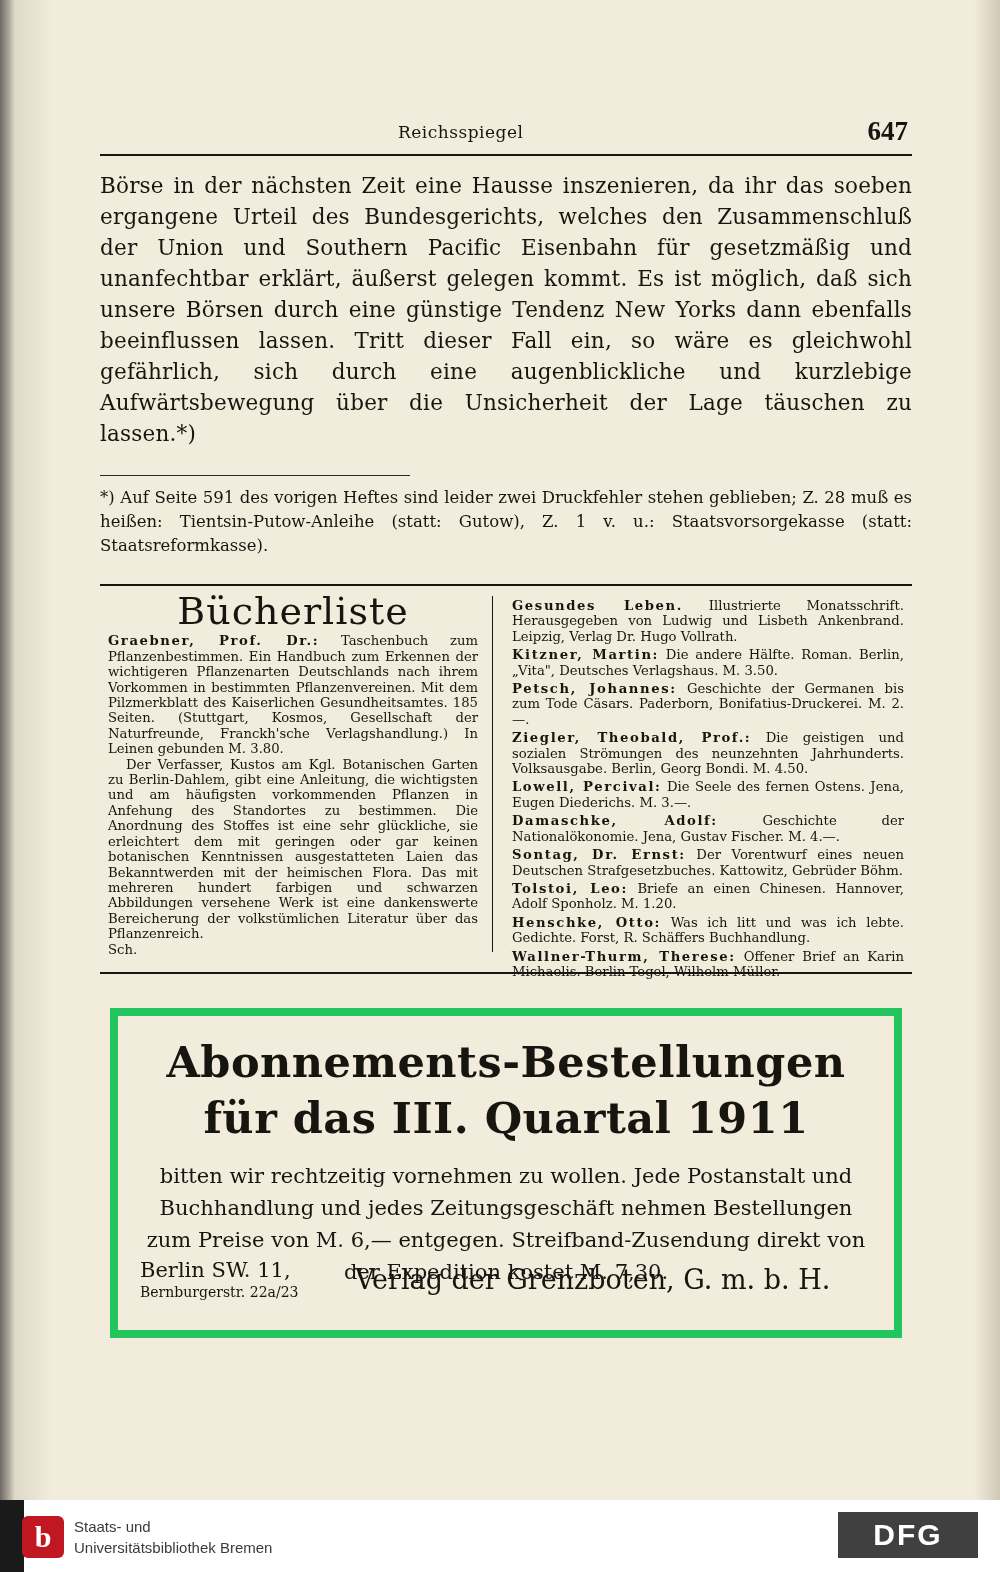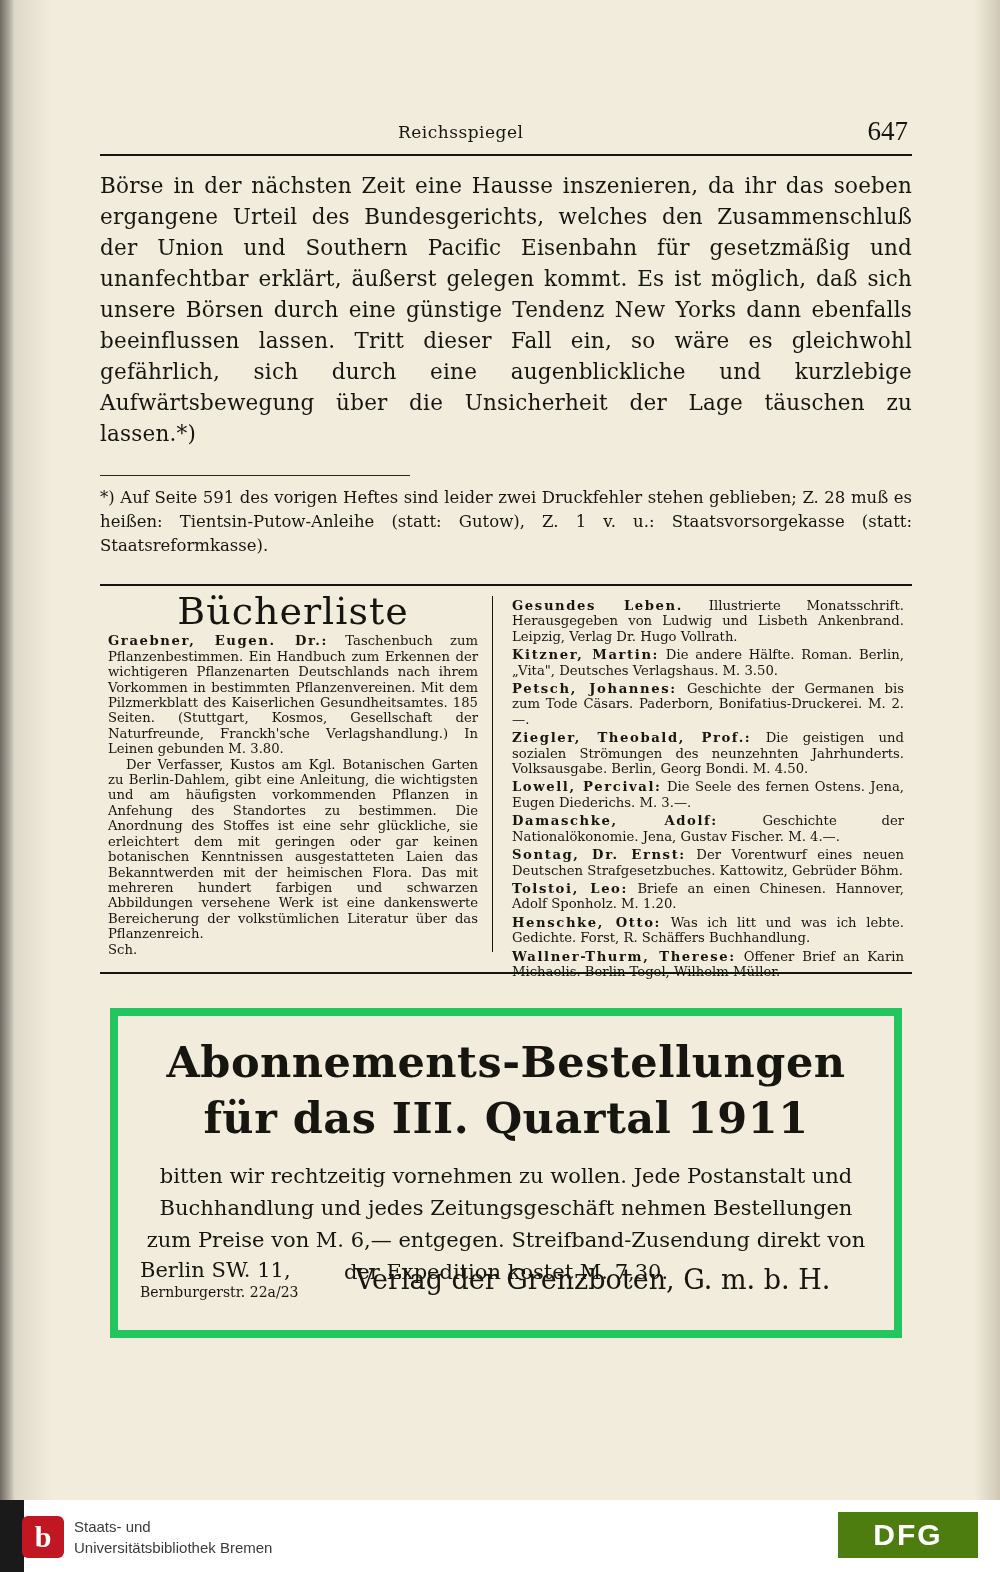--- a/index.html
+++ b/index.html
@@ -45,42 +45,42 @@
     color:#fff;font-family:"Liberation Serif",serif;font-size:30px;
     line-height:42px;text-align:center;font-weight:bold;
   }
   #footer-text{
     position:absolute;left:74px;top:1516px;
     font-family:"Liberation Sans",sans-serif;font-size:15px;color:#3b3b3b;
     line-height:21px;
   }
   #dfg-logo{
     position:absolute;right:22px;top:1512px;
-    width:140px;height:46px;background:#4d7c0f;color:#fff;
+    width:140px;height:46px;background:#404040;color:#fff;
     font-family:"Liberation Sans",sans-serif;font-weight:bold;font-size:30px;
     letter-spacing:2px;text-align:center;line-height:46px;
   }
 
   
   #content{
     position:absolute;left:100px;top:120px;width:812px;height:1250px;
     color:#17150f;
   }
   .fraktur{
     font-family:"DejaVu Serif", serif;
   }
   
   #runhead{
     position:relative;height:34px;
   }
   #runhead .title{
     position:absolute;left:298px;top:2px;font-size:17px;letter-spacing:.5px;
   }
   #runhead .pageno{
-    position:absolute;right:4px;top:-4px;font-size:27px;font-weight:normal;
+    position:absolute;right:4px;top:-4px;font-size:27px;font-weight:bold;
   }
   .rule{
     border-top:2px solid #17150f;width:100%;
   }
 
   
   #main-par{
     margin-top:14px;
     font-size:21.5px;
     line-height:31px;
@@ -172,21 +172,21 @@
 
     <div id="booklist-top-rule"></div>
 
     <div id="booklist">
       <div id="col-divider"></div>
 
       <div class="col" id="col-left">
         <div id="booklist-title" class="fraktur">Bücherliste</div>
 
         <div class="entry fraktur">
-          <b class="sp">Graebner, Eugen. Dr.:</b><span> Taschenbuch zum Pflanzenbestimmen. Ein Handbuch zum Erkennen der wichtigeren Pflanzenarten Deutschlands nach ihrem Vorkommen in bestimmten Pflanzenvereinen. Mit dem Pilzmerkblatt des Kaiserlichen Gesundheitsamtes. 185 Seiten. (Stuttgart, Kosmos, Gesellschaft der Naturfreunde, Franckh'sche Verlagshandlung.) In Leinen gebunden M. 3.80.</span>
+          <b class="sp">Graebner, Prof. Dr.:</b><span> Taschenbuch zum Pflanzenbestimmen. Ein Handbuch zum Erkennen der wichtigeren Pflanzenarten Deutschlands nach ihrem Vorkommen in bestimmten Pflanzenvereinen. Mit dem Pilzmerkblatt des Kaiserlichen Gesundheitsamtes. 185 Seiten. (Stuttgart, Kosmos, Gesellschaft der Naturfreunde, Franckh'sche Verlagshandlung.) In Leinen gebunden M. 3.80.</span>
           <span class="indent">Der Verfasser, Kustos am Kgl. Botanischen Garten zu Berlin-Dahlem, gibt eine Anleitung, die wichtigsten und am häufigsten vorkommenden Pflanzen in Anfehung des Standortes zu bestimmen. Die Anordnung des Stoffes ist eine sehr glückliche, sie erleichtert dem mit geringen oder gar keinen botanischen Kenntnissen ausgestatteten Laien das Bekanntwerden mit der heimischen Flora. Das mit mehreren hundert farbigen und schwarzen Abbildungen versehene Werk ist eine dankenswerte Bereicherung der volkstümlichen Literatur über das Pflanzenreich.</span>
           <span style="display:block;">Sch.</span>
         </div>
 
       </div>
 
       <div class="col" id="col-right">
         <div class="entry fraktur">
           <b class="sp">Gesundes Leben.</b><span> Illustrierte Monatsschrift. Herausgegeben von Ludwig und Lisbeth Ankenbrand. Leipzig, Verlag Dr. Hugo Vollrath.</span>
         </div>

